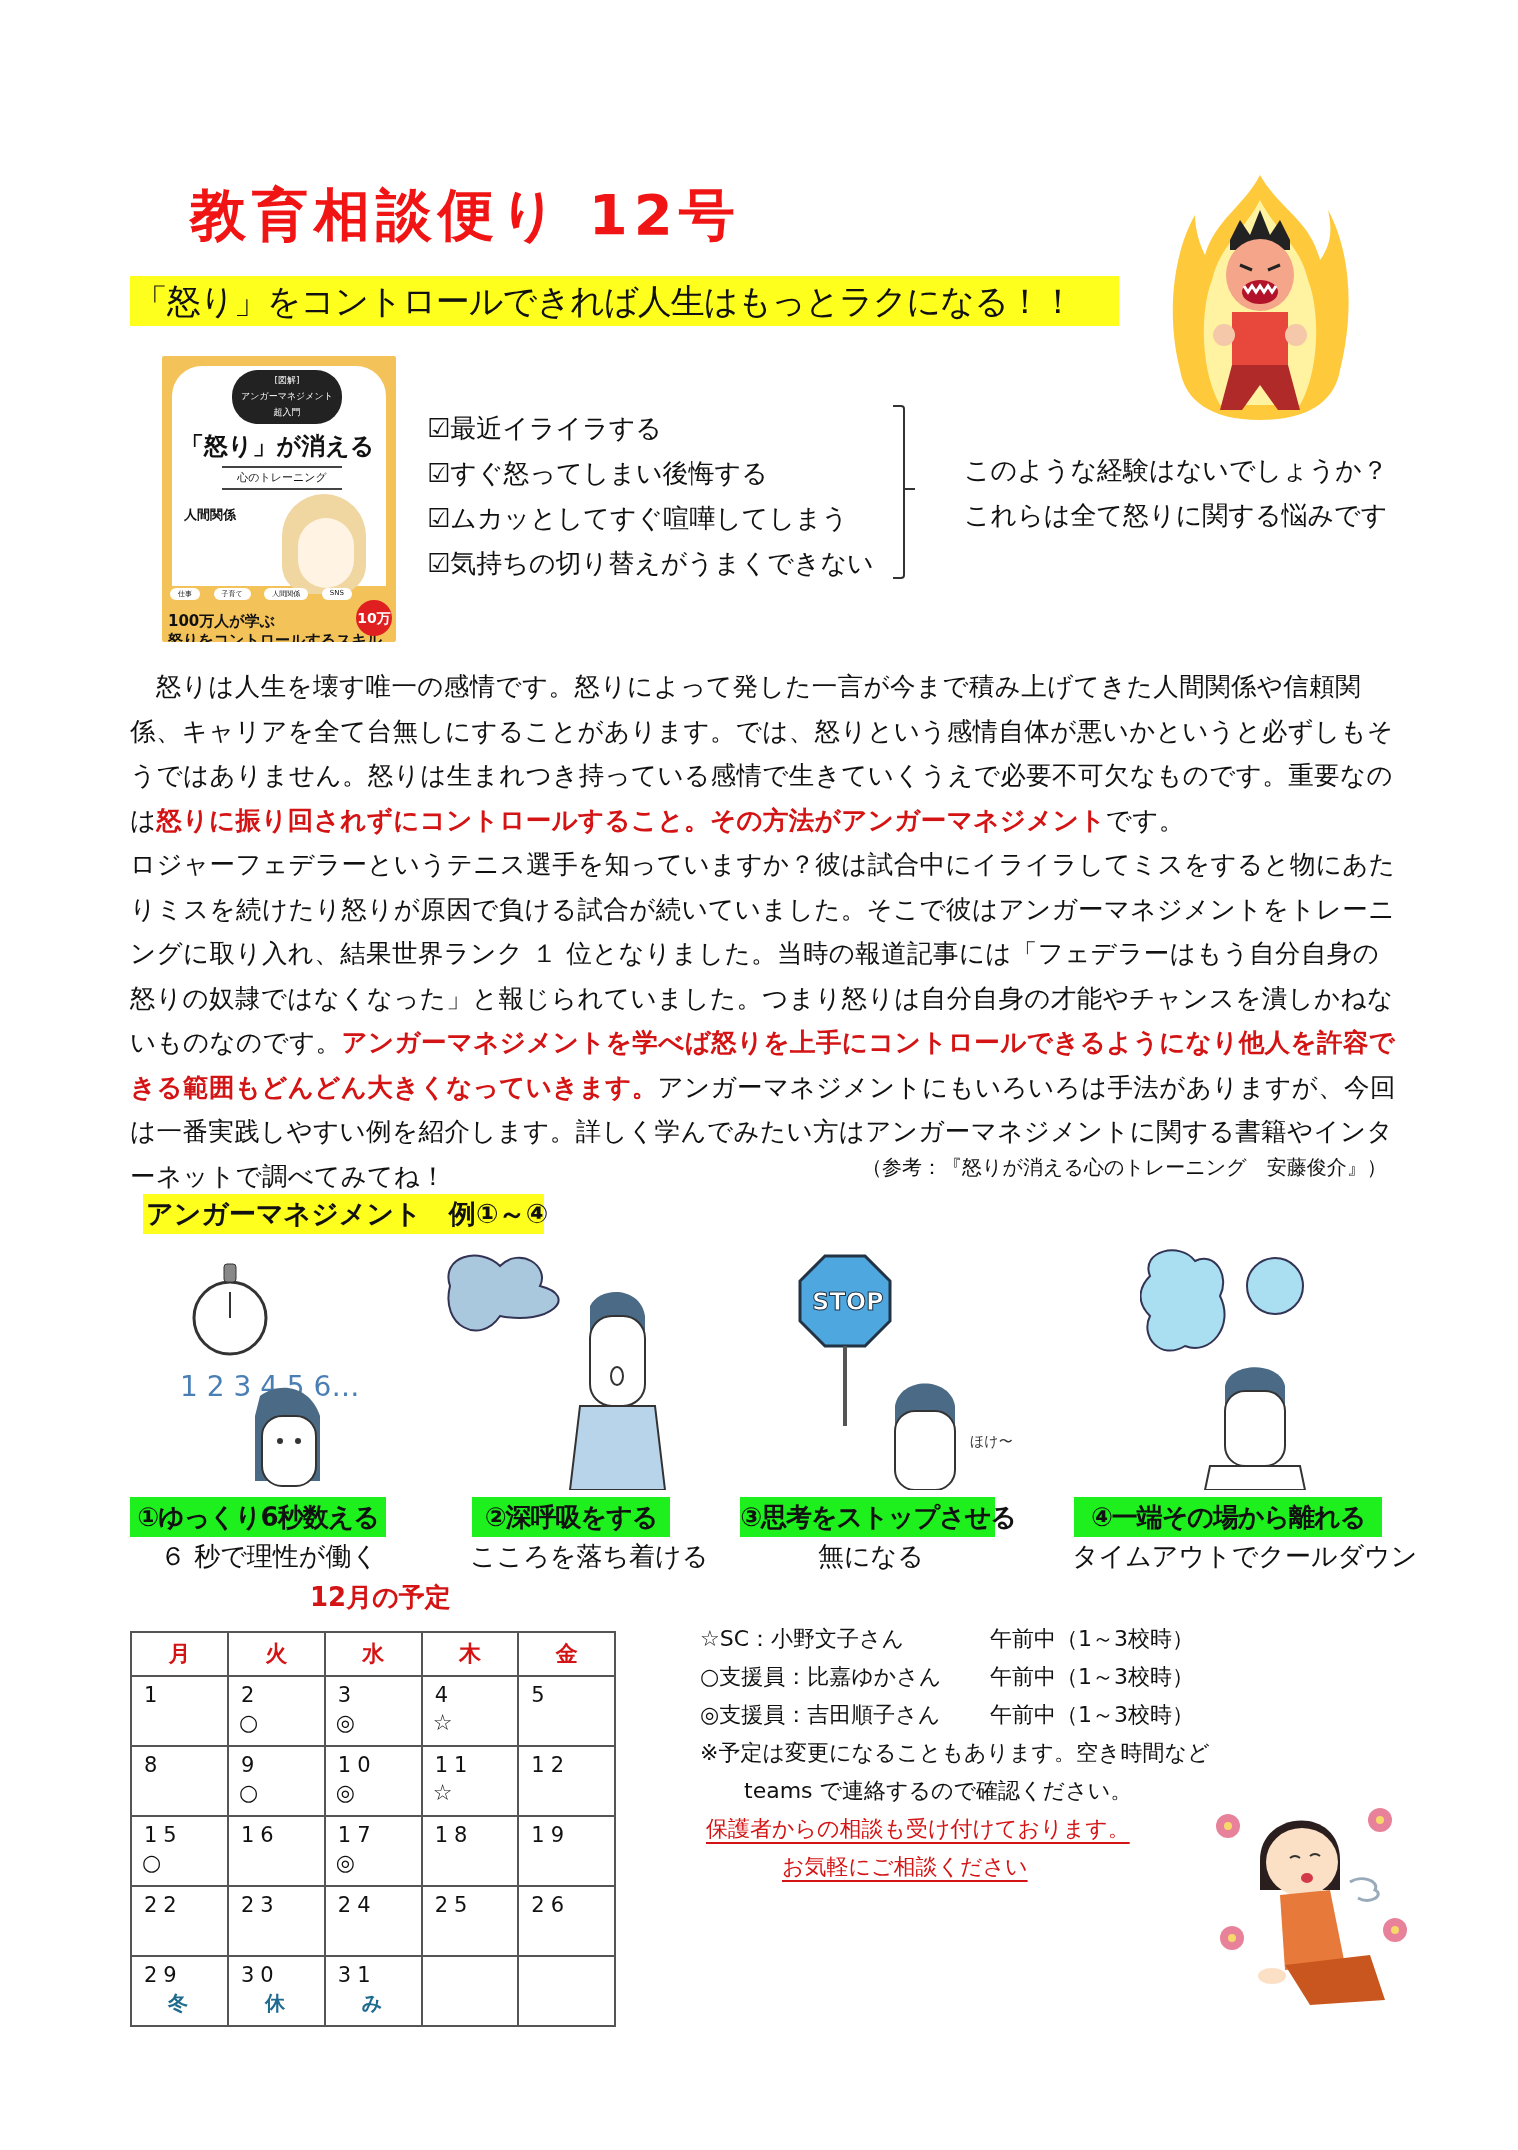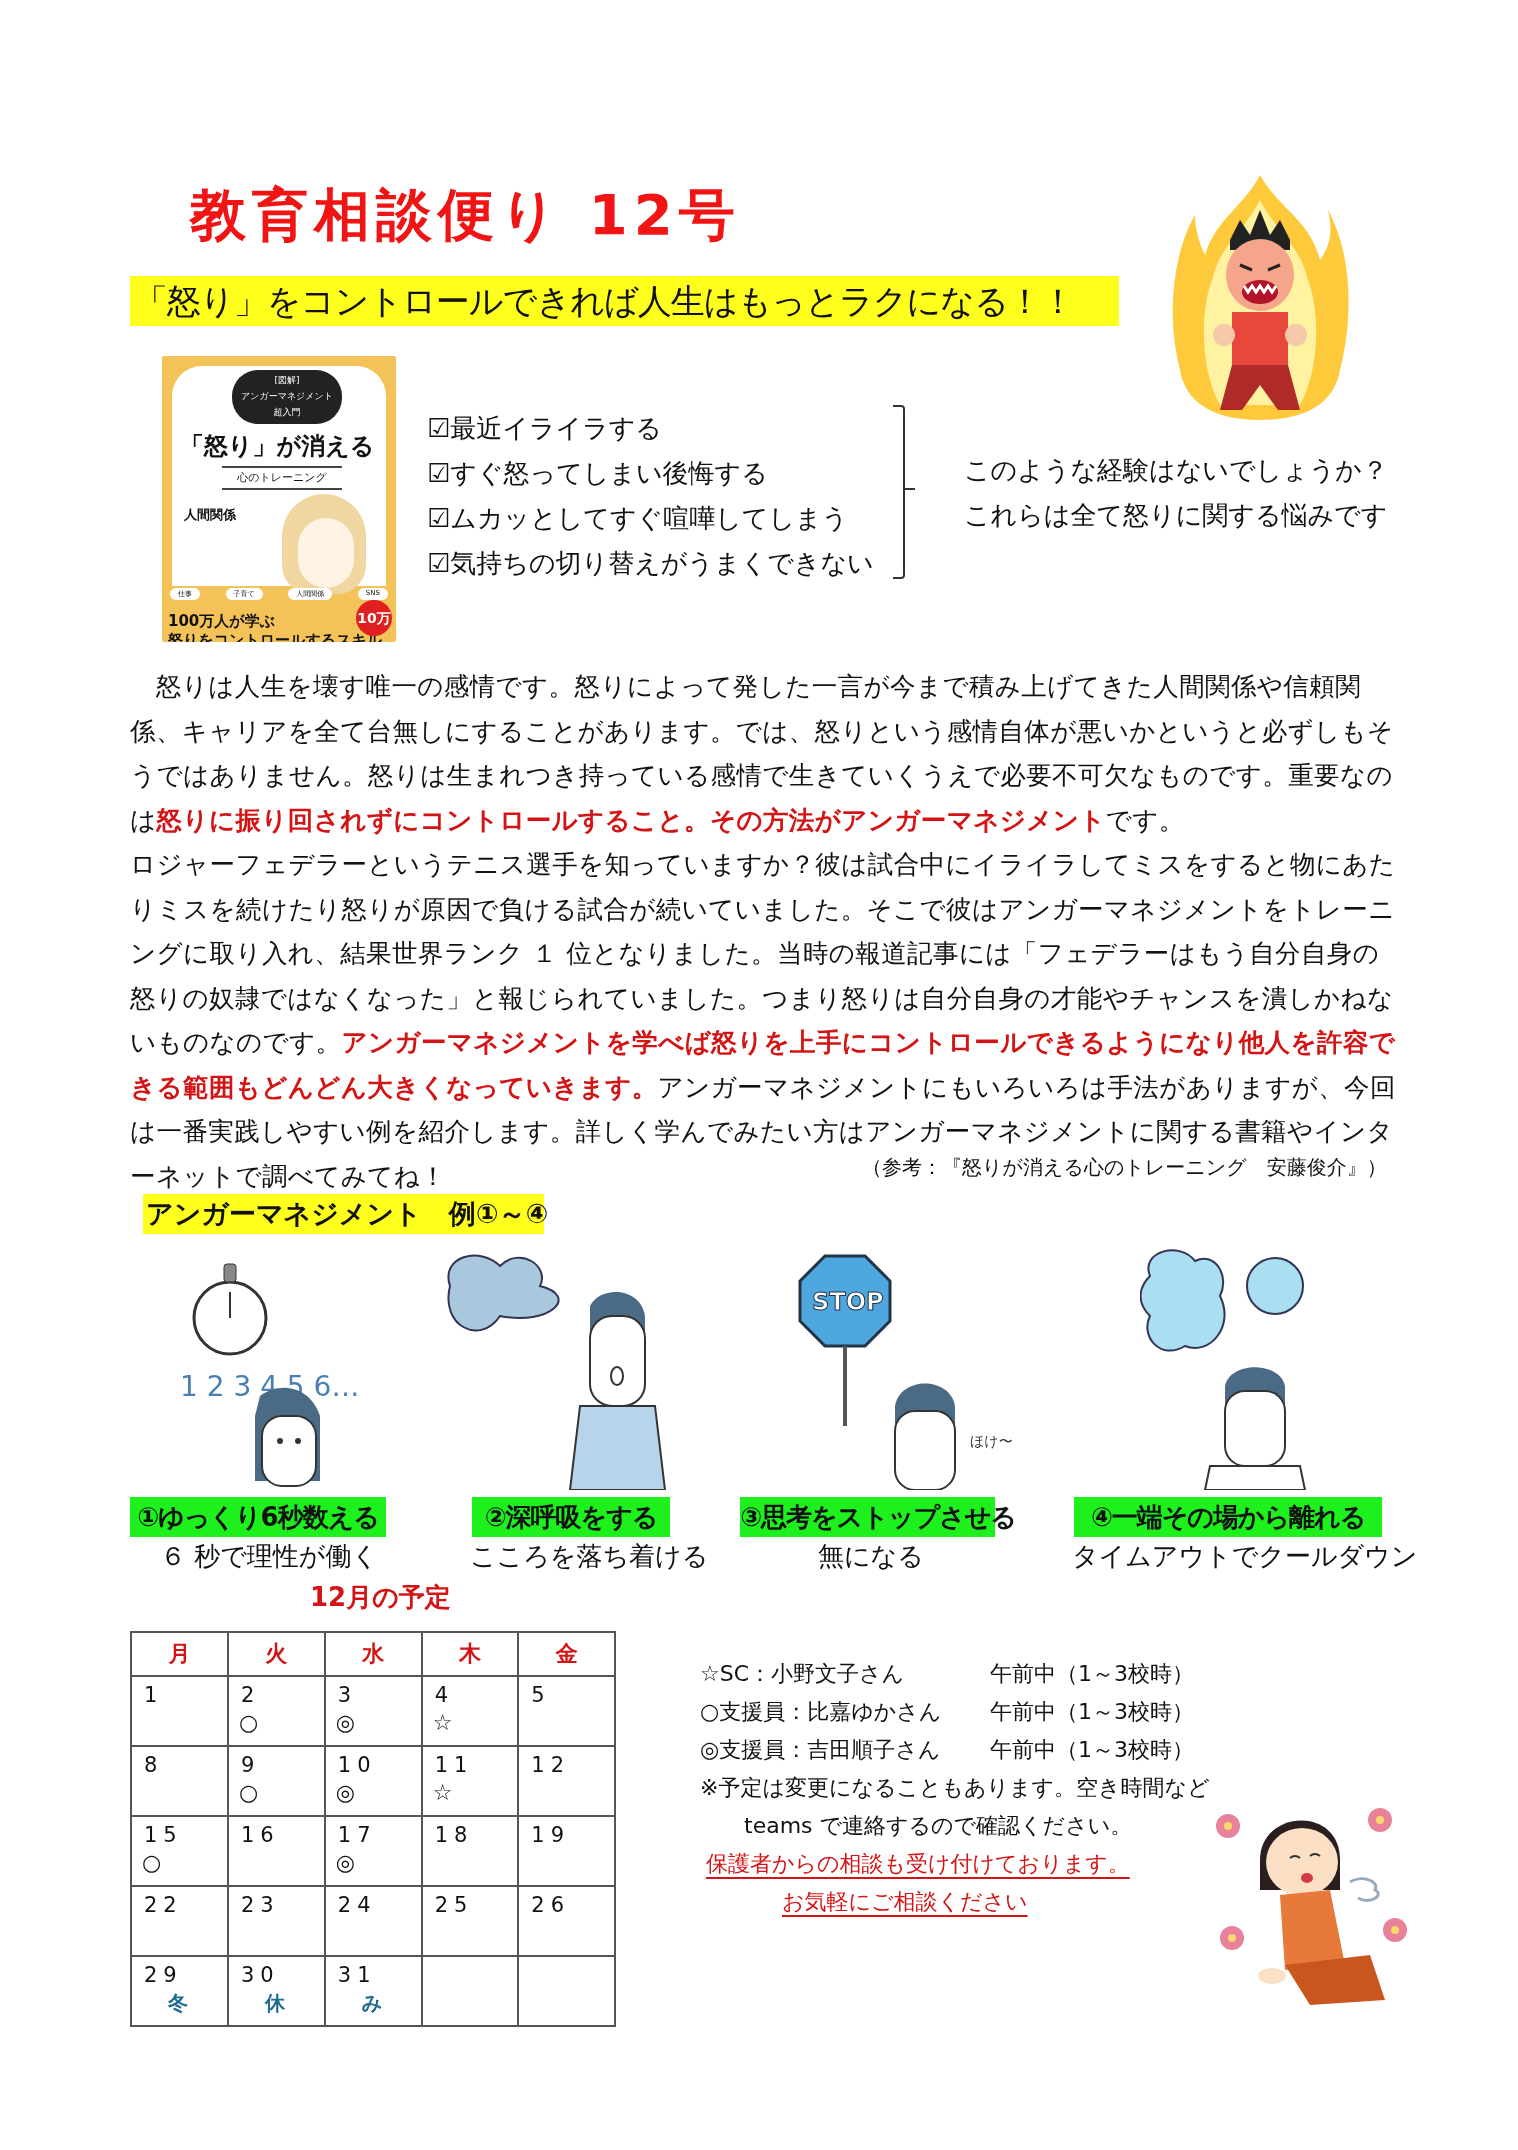--- a/index.html
+++ b/index.html
@@ -8,21 +8,21 @@
   .title{left:190px;top:160px;font-size:56px;font-weight:bold;color:#f01414;letter-spacing:6px;white-space:nowrap;line-height:110px;}
   .banner{left:130px;top:276px;width:985px;height:50px;background:#ffff1e;font-size:34px;font-weight:normal;line-height:50px;padding-left:4px;white-space:nowrap;letter-spacing:-1px;}
   .book{left:162px;top:356px;width:234px;height:286px;background:#f3c35a;border-radius:2px;overflow:hidden;}
   .book-inner{position:absolute;left:10px;top:10px;width:214px;height:220px;background:#fff;border-radius:30px 30px 0 0;}
   .book-bubble{position:absolute;left:60px;top:4px;width:110px;height:52px;background:#222;color:#fff;border-radius:26px;font-size:9px;text-align:center;line-height:16px;padding-top:2px;}
   .book-title{position:absolute;left:8px;top:64px;width:210px;font-size:24px;font-weight:bold;white-space:nowrap;}
   .book-sub{position:absolute;left:50px;top:100px;width:120px;border-top:2px solid #444;border-bottom:2px solid #444;font-size:11px;text-align:center;line-height:20px;}
   .book-author{position:absolute;left:12px;top:140px;font-size:13px;font-weight:bold;}
   .book-face{position:absolute;left:110px;top:128px;width:84px;height:100px;background:#f0d6a0;border-radius:44px 44px 30px 30px;}
   .book-face:after{content:"";position:absolute;left:16px;top:24px;width:56px;height:70px;background:#fff3e4;border-radius:28px;}
-  .book-tags{position:absolute;left:8px;top:232px;width:218px;display:flex;justify-content:space-between;}
+  .book-tags{position:absolute;left:8px;top:232px;width:182px;display:flex;justify-content:space-between;}
   .book-tag{background:#fff;border-radius:8px;font-size:7px;padding:1px 8px;}
   .book-bottom{position:absolute;left:6px;top:256px;font-size:15px;font-weight:bold;white-space:nowrap;}
   .book-badge{position:absolute;right:4px;bottom:6px;width:36px;height:36px;border-radius:50%;background:#e02020;color:#fff;font-size:14px;font-weight:bold;text-align:center;line-height:36px;}
   .checklist{left:427px;top:406px;font-size:26px;line-height:45px;}
   .checklist div{white-space:nowrap;}
   .bracket{left:893px;top:405px;width:10px;height:170px;border:2px solid #333;border-left:none;border-radius:0 4px 4px 0;}
   .bracket-tick{left:905px;top:488px;width:10px;height:2px;background:#333;}
   .question{left:964px;top:448px;font-size:26px;line-height:45px;white-space:nowrap;}
   .angry{left:1160px;top:170px;width:200px;height:260px;}
   .body{left:130px;top:664px;width:1268px;font-size:25.5px;line-height:44.5px;letter-spacing:0.4px;}
@@ -33,21 +33,21 @@
   .glabel{top:1497px;height:40px;background:#1ef01e;font-size:26px;font-weight:bold;line-height:40px;white-space:nowrap;text-align:center;letter-spacing:-1px;}
   .gsub{top:1538px;font-size:26px;white-space:nowrap;line-height:36px;}
   .schedule-title{left:310px;top:1580px;font-size:26px;font-weight:bold;color:#d41414;}
   table.cal{position:absolute;left:130px;top:1631px;width:486px;border-collapse:collapse;}
   table.cal td,table.cal th{border:2px solid #555;width:97px;vertical-align:top;padding:0;}
   table.cal th{height:42px;color:#d41414;font-size:22px;font-weight:bold;text-align:center;vertical-align:middle;}
   table.cal td{height:68px;font-size:21px;}
   .day{display:block;padding:4px 0 0 12px;letter-spacing:6px;line-height:28px;}
   .mark{display:block;padding-left:10px;line-height:28px;font-size:22px;}
   .vac{display:block;padding-left:36px;color:#1f6b8f;font-weight:bold;font-size:20px;line-height:28px;}
-  .legend{left:700px;top:1620px;font-size:22px;line-height:38px;white-space:nowrap;margin-top:35px;}
+  .legend{left:700px;top:1620px;font-size:22px;line-height:38px;white-space:nowrap;}
   .legend .t{display:inline-block;width:290px;}
   .notice{font-size:22px;color:#d41414;text-decoration:underline;text-underline-offset:6px;line-height:38px;}
   .woman{left:1180px;top:1790px;width:230px;height:230px;}
 </style>
 </head>
 <body>
 
 <div class="abs title">教育相談便り 12号</div>
 <div class="abs banner">「怒り」をコントロールできれば人生はもっとラクになる！！</div>
 

